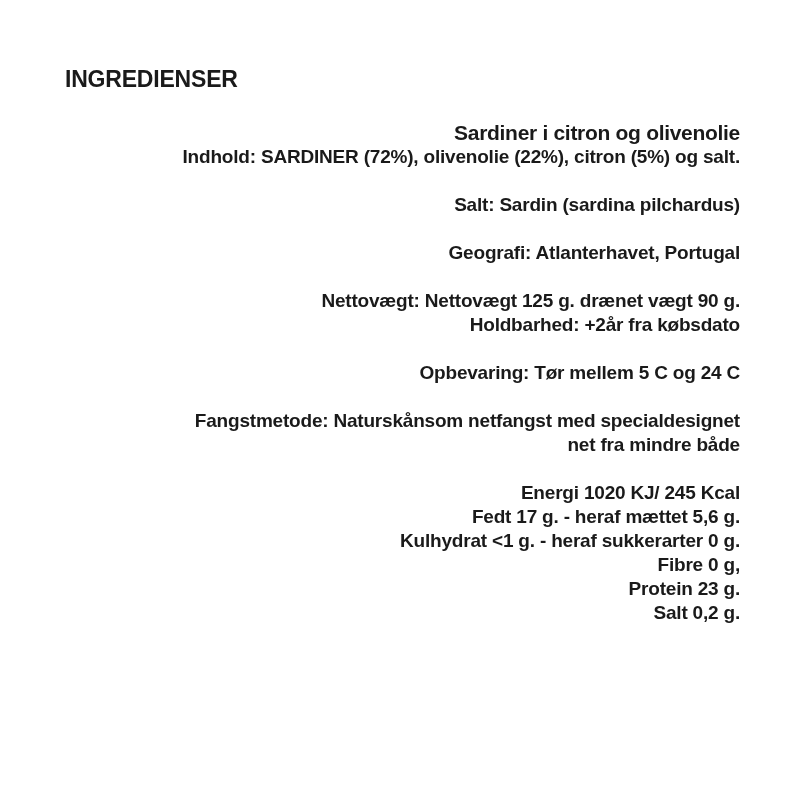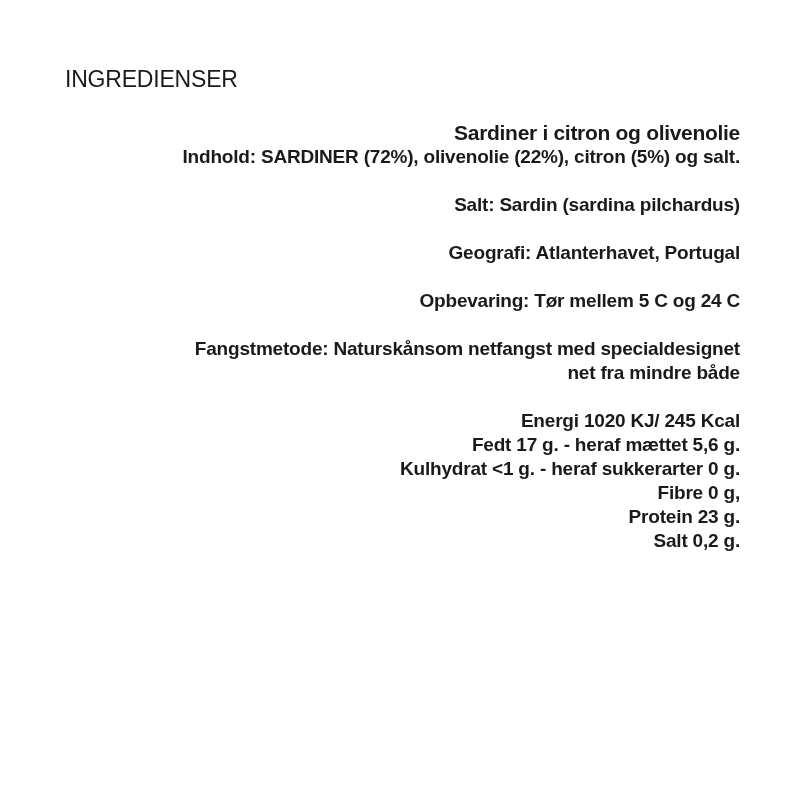--- a/index.html
+++ b/index.html
@@ -17,21 +17,21 @@
   }
   .page {
     box-sizing: border-box;
     width: 800px;
     height: 800px;
     padding: 66px 60px 0 65px;
   }
   h1.doc-title {
     font-size: 23px;
     line-height: 26px;
-    font-weight: 400;
+    font-weight: 700;
     letter-spacing: -0.2px;
     margin: 0 0 29px 0;
   }
   .para {
     margin: 0 0 24px 0;
     text-align: right;
   }
   .line {
     font-size: 19px;
     line-height: 24px;
@@ -57,20 +57,24 @@
   </section>
 
   <section class="para">
     <div class="line">Salt: Sardin (sardina pilchardus)</div>
   </section>
 
   <section class="para">
     <div class="line">Geografi: Atlanterhavet, Portugal</div>
   </section>
 
+  <section class="para">
+    <div class="line">Nettovægt: Nettovægt 125 g. drænet vægt 90 g.</div>
+    <div class="line">Holdbarhed: +2år fra købsdato</div>
+  </section>
 
   <section class="para">
     <div class="line">Opbevaring: Tør mellem 5 C og 24 C</div>
   </section>
 
   <section class="para">
     <div class="line">Fangstmetode: Naturskånsom netfangst med specialdesignet</div>
     <div class="line">net fra mindre både</div>
   </section>
 

